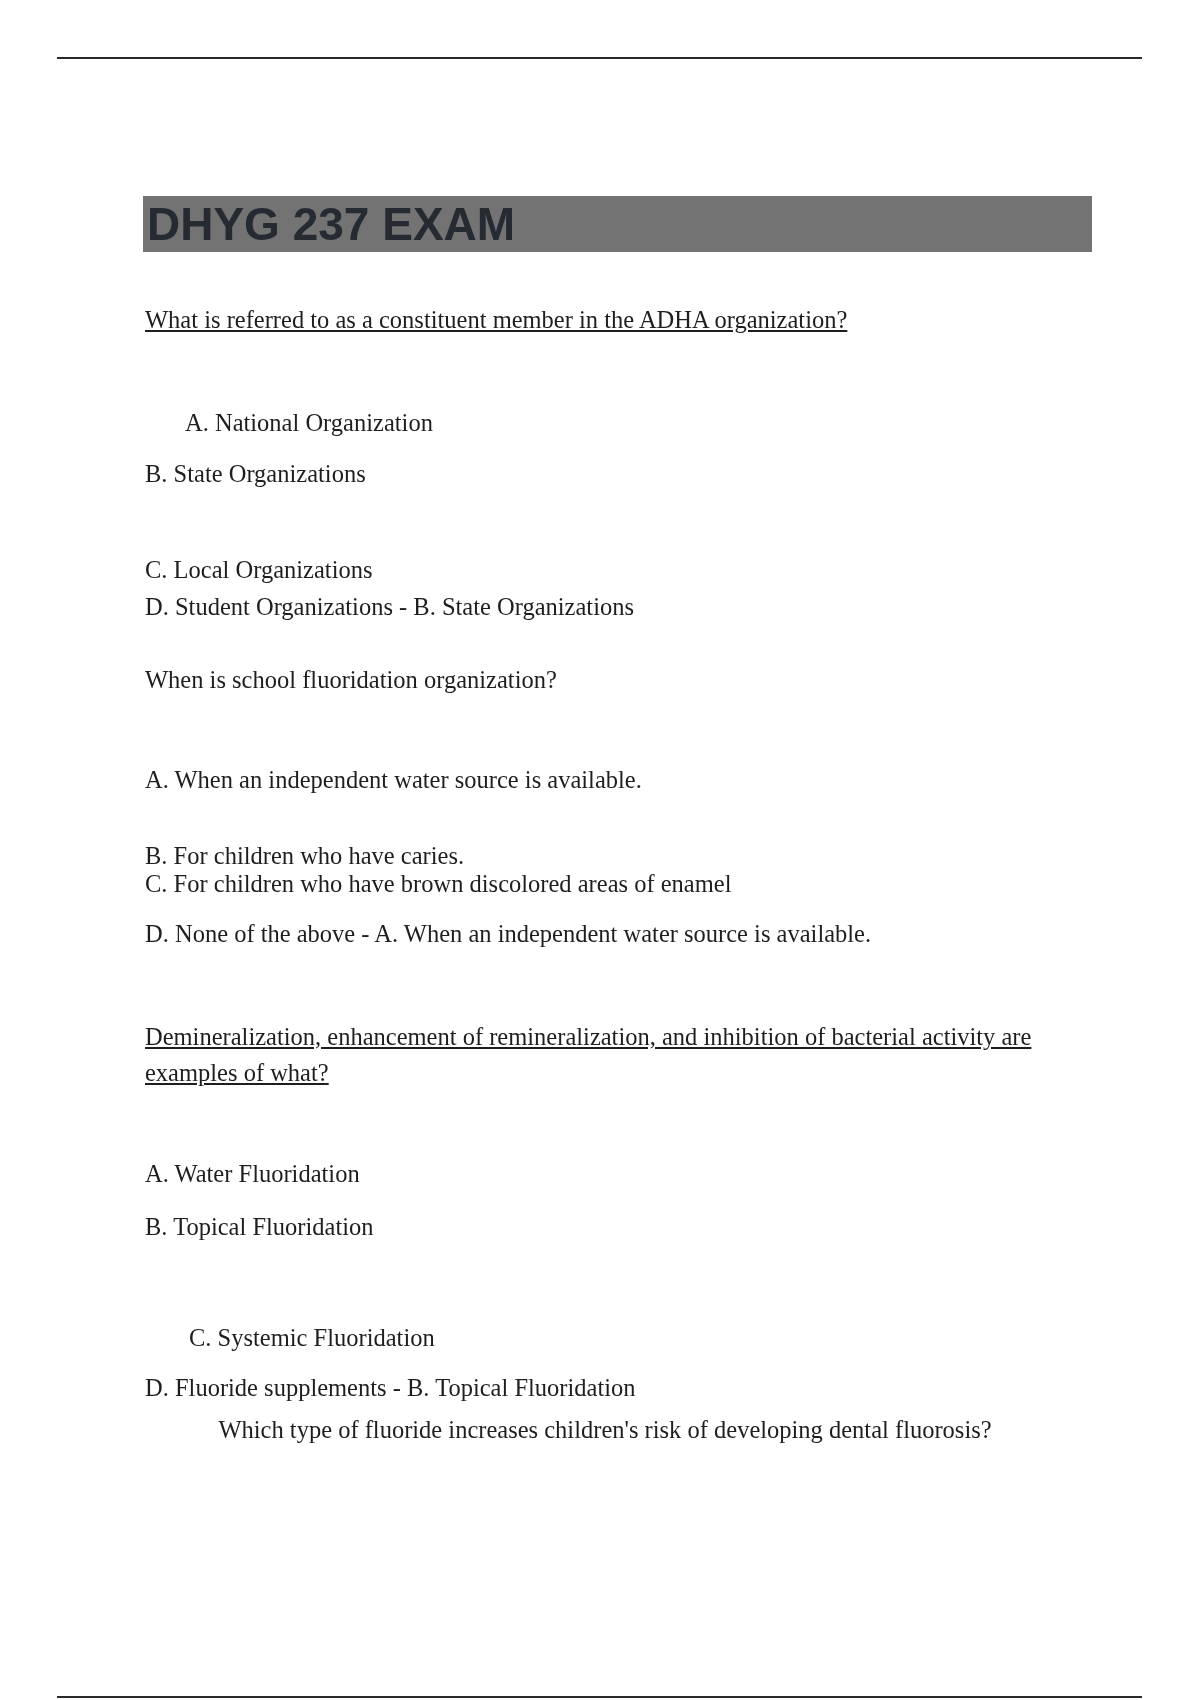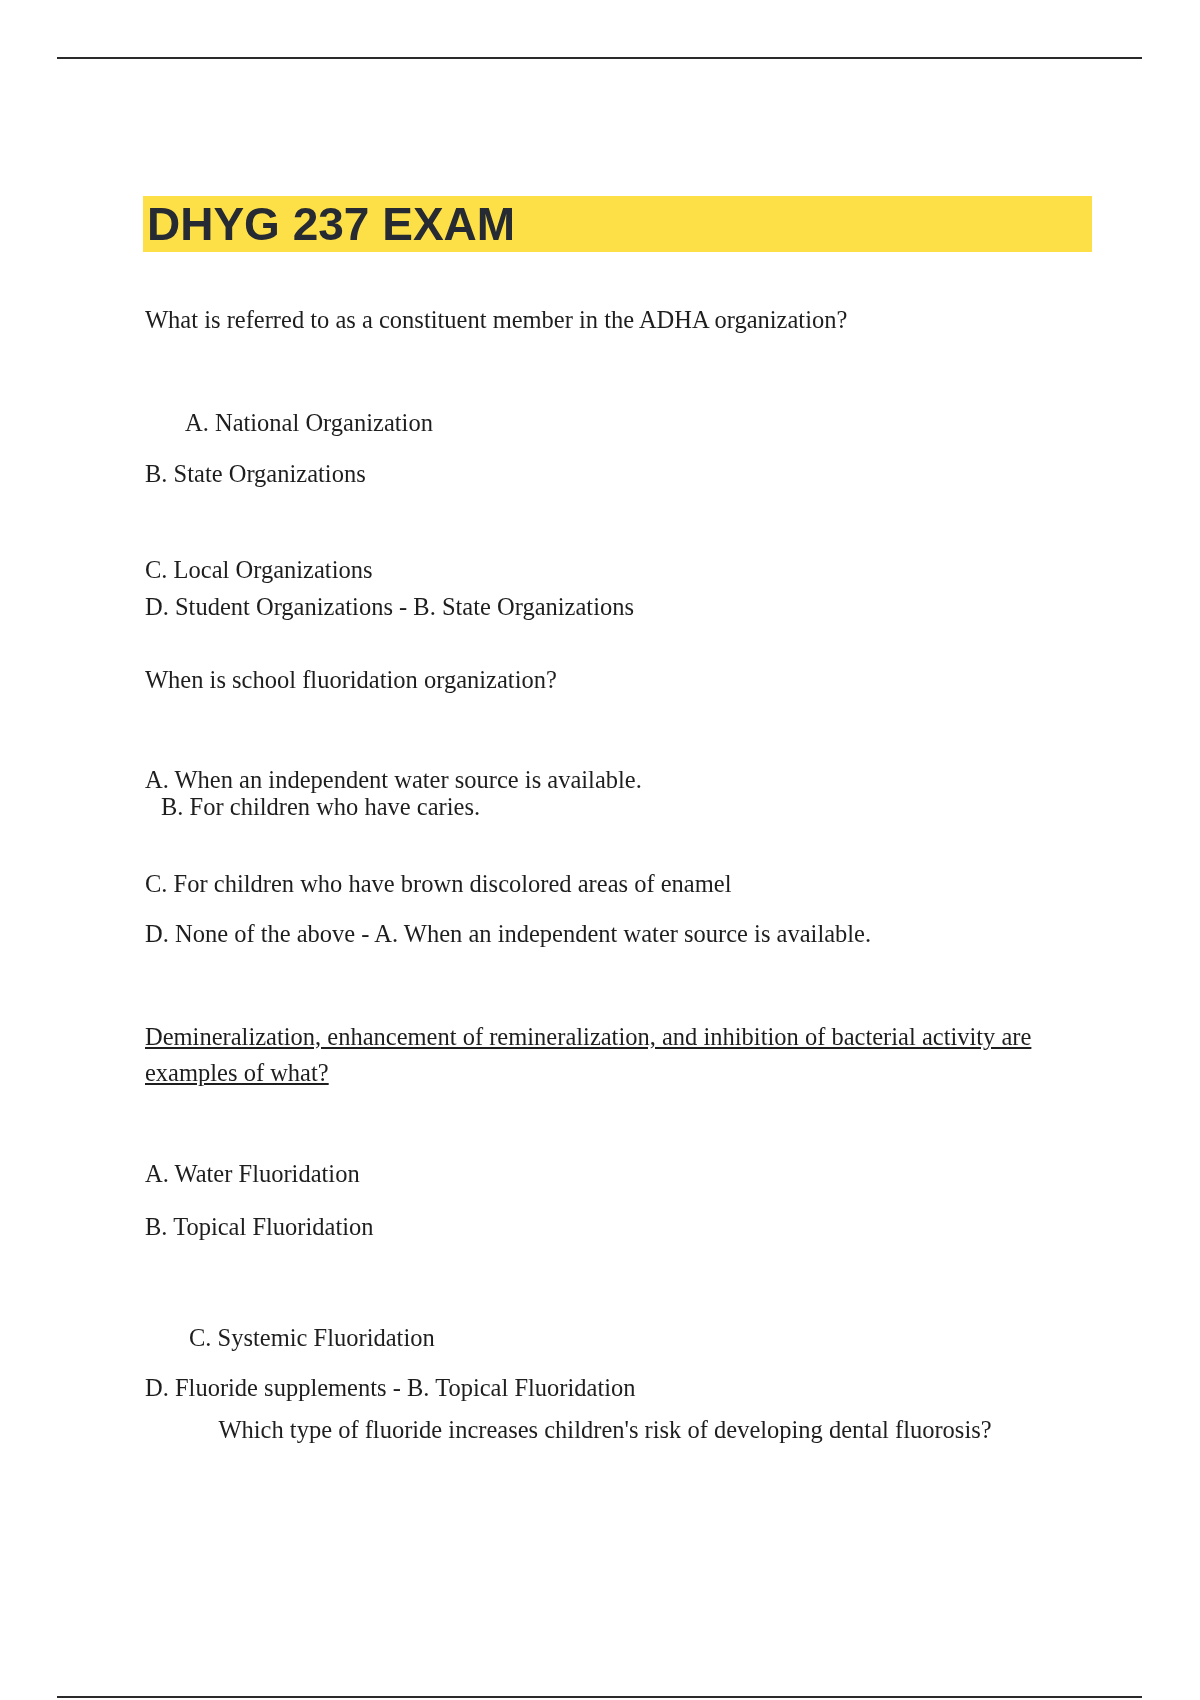--- a/index.html
+++ b/index.html
@@ -2,21 +2,21 @@
 <html><head>
   <meta charset="utf-8">
   <style>
     html, body { margin: 0; padding: 0; background: #ffffff; }
     body { width: 1200px; height: 1700px; position: relative; overflow: hidden; }
     .rule { position: absolute; left: 57px; width: 1085px; height: 2px; background: #2a2a2a; }
     .rule.top { top: 57px; }
     .rule.bottom { top: 1696px; }
     .title-band {
       position: absolute; left: 143px; top: 196px; width: 949px; height: 56px;
-      background: #fde047;
+      background: #737373;
     }
     .title {
       position: absolute; left: 4px; top: 2px;
       font-family: "Liberation Sans", sans-serif; font-weight: bold;
       font-size: 46px; line-height: 52px; color: #262a33; letter-spacing: 0px;
     }
     .line {
       position: absolute; left: 145px; width: 920px;
       font-family: "Liberation Serif", serif; font-size: 24.5px; line-height: 36px;
       color: #1e1e1e; white-space: nowrap;
@@ -25,29 +25,29 @@
   </style>
 </head>
 <body>
 
 <div class="rule top"></div>
 
 <div class="title-band">
   <div class="title">DHYG 237 EXAM</div>
 </div>
 
-<div class="line" style="top:302px;">What is referred to as a constituent member in the ADHA organization?</div>
+<div class="line" style="top:302px;text-decoration:underline;">What is referred to as a constituent member in the ADHA organization?</div>
 <div class="line" style="top:405px;margin-left:40px;">A. National Organization</div>
 <div class="line" style="top:456px;">B. State Organizations</div>
 <div class="line" style="top:508px;margin-top:44px;">C. Local Organizations</div>
 <div class="line" style="top:589px;">D. Student Organizations - B. State Organizations</div>
 
 <div class="line" style="top:662px;">When is school fluoridation organization?</div>
 <div class="line" style="top:762px;">A. When an independent water source is available.</div>
-<div class="line" style="top:789px;margin-left:16px;">B. For children who have caries.</div>
+<div class="line" style="top:838px;">B. For children who have caries.</div>
 <div class="line" style="top:866px;">C. For children who have brown discolored areas of enamel</div>
 <div class="line" style="top:916px;">D. None of the above - A. When an independent water source is available.</div>
 
 <div class="line wrap" style="top:1019px; width:900px;">Demineralization, enhancement of remineralization, and inhibition of bacterial activity are examples of what?</div>
 <div class="line" style="top:1156px;">A. Water Fluoridation</div>
 <div class="line" style="top:1209px;">B. Topical Fluoridation</div>
 <div class="line" style="top:1320px;margin-left:44px;">C. Systemic Fluoridation</div>
 <div class="line" style="top:1370px;">D. Fluoride supplements - B. Topical Fluoridation</div>
 
 <div class="line" style="top:1412px;text-align:center;">Which type of fluoride increases children's risk of developing dental fluorosis?</div>

